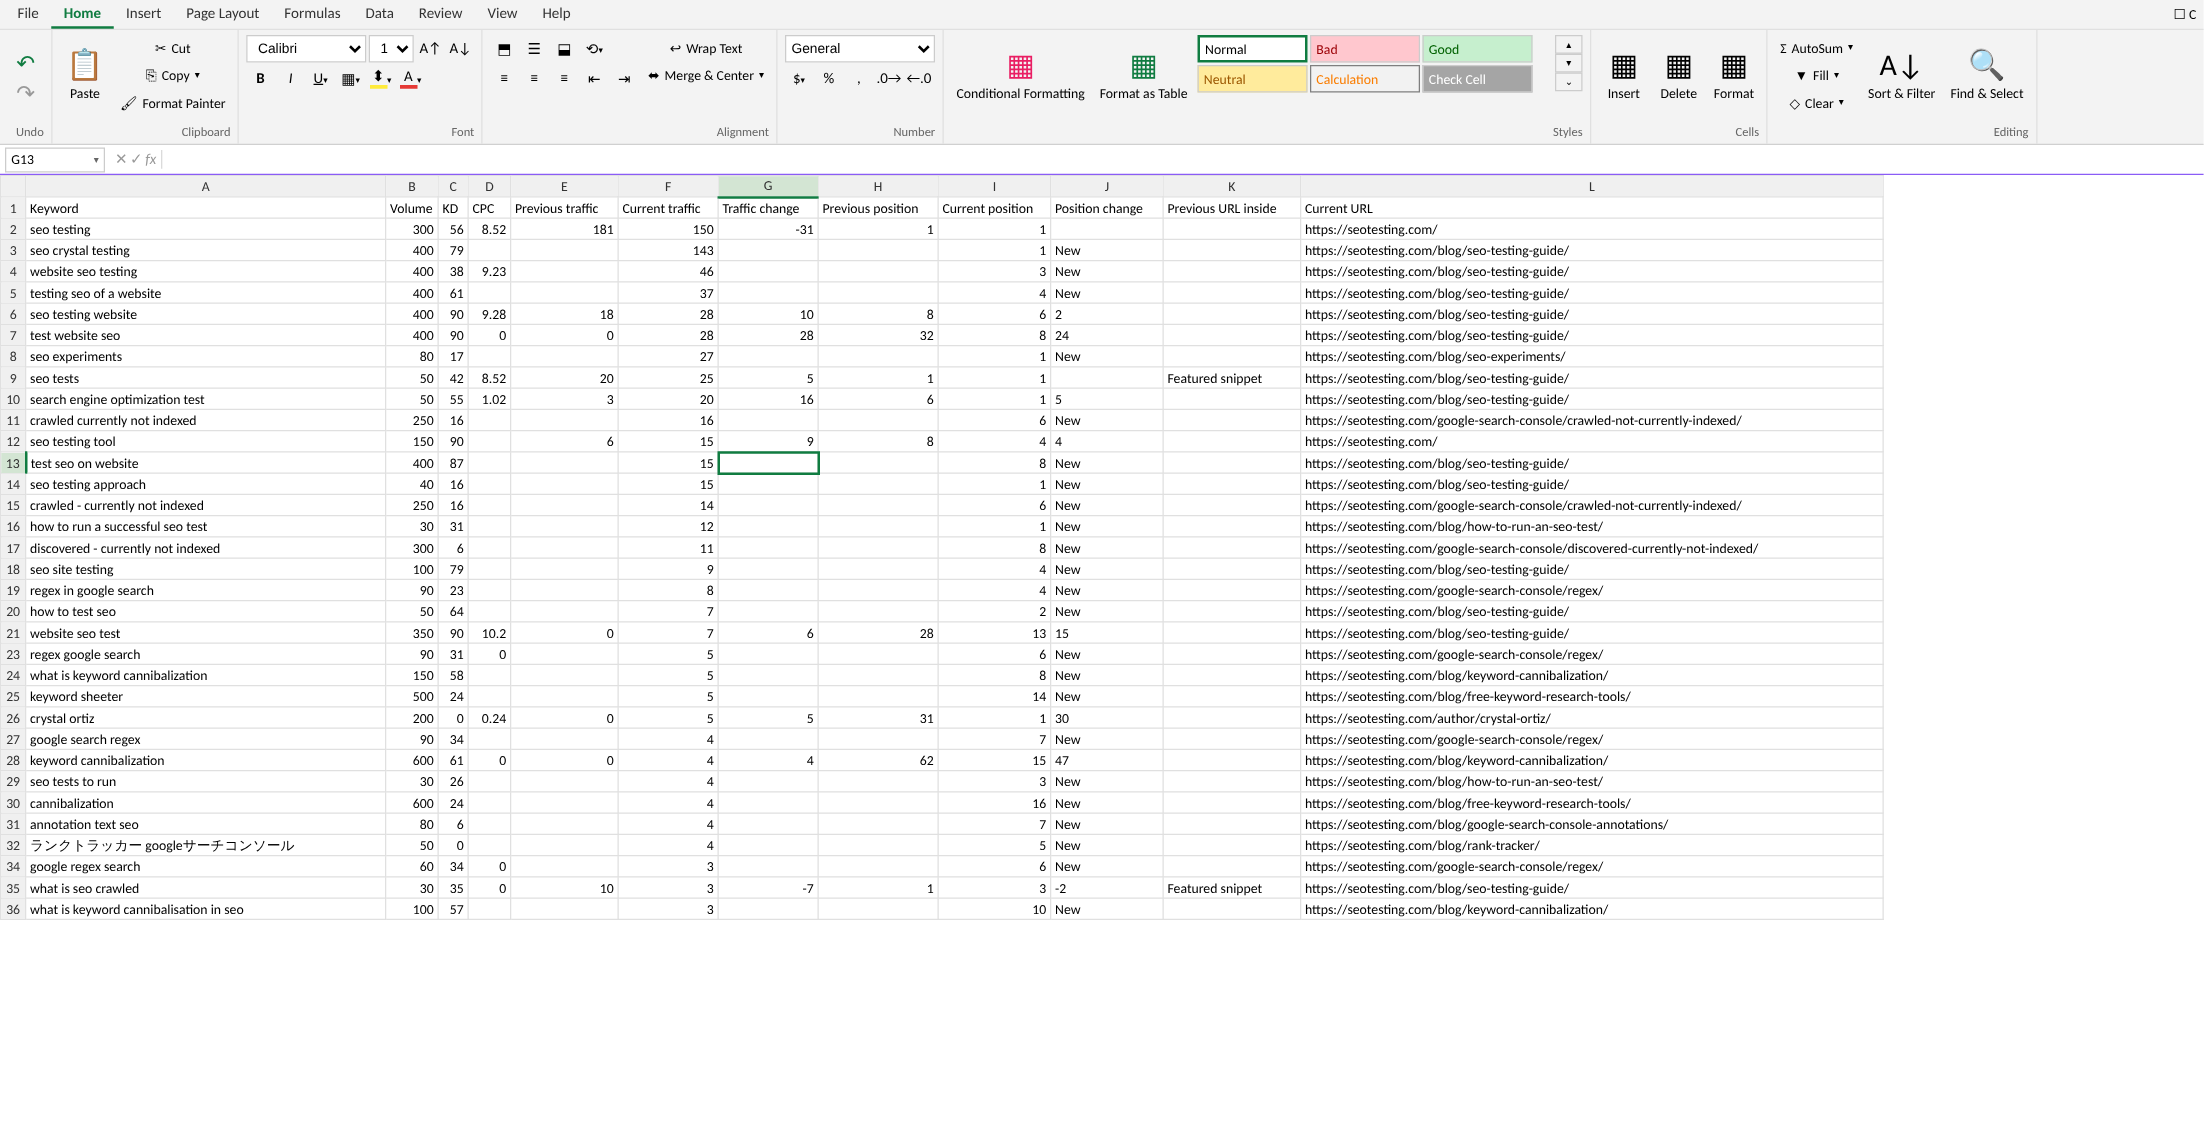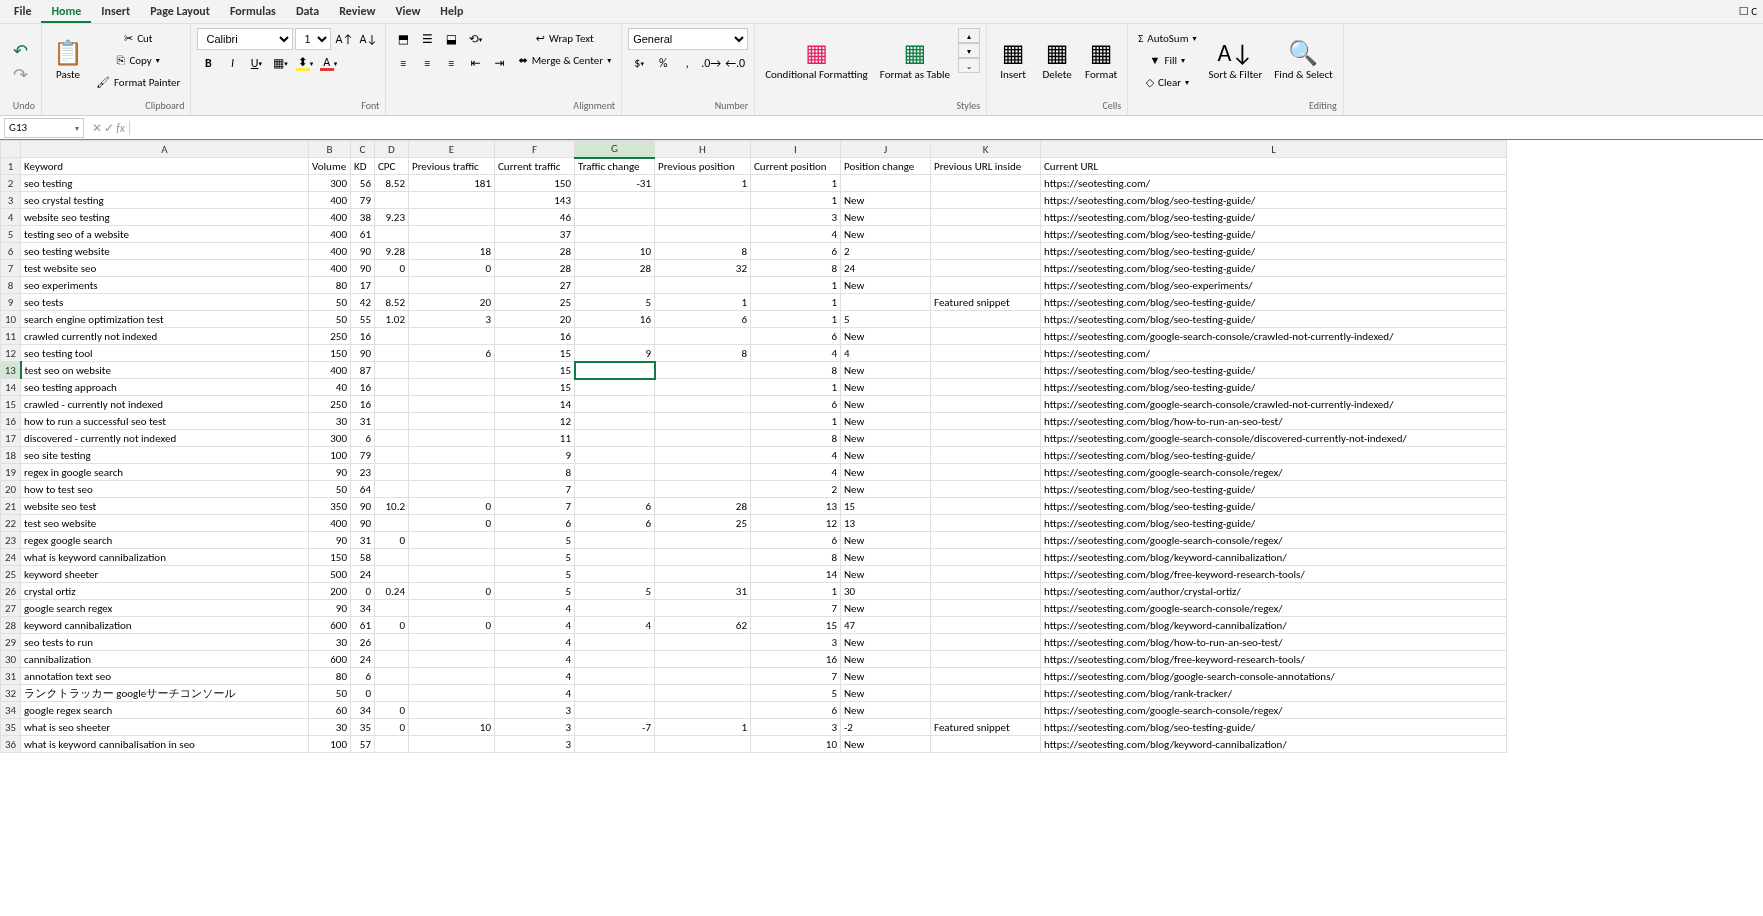--- a/index.html
+++ b/index.html
@@ -1,20 +1,20 @@
 <!DOCTYPE html>
 <html><head>
 <meta charset="utf-8">
 <style>
 * { margin: 0; padding: 0; box-sizing: border-box; }
 body { font-family: Calibri, Arial, sans-serif; font-size: 12px; background: #fff; overflow: hidden; height: 100vh; }
 
 
 .menu-bar { display: flex; align-items: center; height: 24px; background: #f3f3f3; border-bottom: 1px solid #e0e0e0; padding: 0 4px; position: relative; }
-.menu-item { padding: 3px 10px; cursor: pointer; font-size: 12px; color: #333; font-weight: bold; }
+.menu-item { padding: 3px 10px; cursor: pointer; font-size: 12px; color: #333; }
 .menu-item.active { border-bottom: 2px solid #107c41; color: #107c41; font-weight: 600; }
 .menu-right { position: absolute; right: 0; display: flex; align-items: center; }
 .menu-right-btn { padding: 2px 6px; cursor: pointer; font-size: 11px; }
 
 
 .ribbon { display: flex; height: 92px; background: #f3f3f3; border-bottom: 1px solid #d0d0d0; }
 .ribbon-group { border-right: 1px solid #e0e0e0; padding: 2px 6px; display: flex; flex-direction: column; justify-content: space-between; }
 .ribbon-group-content { display: flex; align-items: flex-start; gap: 4px; flex: 1; padding-top: 2px; }
 .ribbon-group-label { font-size: 10px; color: #666; text-align: right; padding: 1px 0; }
 
@@ -198,20 +198,28 @@
   <div class="ribbon-group">
     <div class="ribbon-group-content">
       <div class="rb-btn rb-btn-lg">
         <span class="icon" style="color:#e91e63">▦</span>
         <span class="lbl">Conditional Formatting</span>
       </div>
       <div class="rb-btn rb-btn-lg">
         <span class="icon" style="color:#107c41">▦</span>
         <span class="lbl">Format as Table</span>
       </div>
+      <div class="style-gallery">
+        <div class="style-cell" style="background:#fff;border:2px solid #107c41">Normal</div>
+        <div class="style-cell" style="background:#ffc7ce;color:#9c0006">Bad</div>
+        <div class="style-cell" style="background:#c6efce;color:#006100">Good</div>
+        <div class="style-cell" style="background:#ffeb9c;color:#9c5700">Neutral</div>
+        <div class="style-cell" style="background:#f2f2f2;color:#fa7d00;border:1px solid #7f7f7f">Calculation</div>
+        <div class="style-cell" style="background:#a5a5a5;color:#fff">Check Cell</div>
+      </div>
       <div class="rb-col" style="gap:0">
         <span class="sq-btn" style="height:15px;font-size:8px;border:1px solid #ccc">▴</span>
         <span class="sq-btn" style="height:15px;font-size:8px;border:1px solid #ccc">▾</span>
         <span class="sq-btn" style="height:15px;font-size:8px;border:1px solid #ccc">⌄</span>
       </div>
     </div>
     <div class="ribbon-group-label">Styles</div>
   </div>
 
   <div class="ribbon-group">
@@ -609,35 +617,20 @@
           <td class="n">0</td>
           <td class="n">7</td>
           <td class="n">6</td>
           <td class="n">28</td>
           <td class="n">13</td>
           <td>15</td>
           <td></td>
           <td>https://seotesting.com/blog/seo-testing-guide/</td>
         </tr>
         <tr>
-          <td class="rowhead">22</td>
-          <td>test seo website</td>
-          <td class="n">400</td>
-          <td class="n">90</td>
-          <td></td>
-          <td class="n">0</td>
-          <td class="n">6</td>
-          <td class="n">6</td>
-          <td class="n">25</td>
-          <td class="n">12</td>
-          <td>13</td>
-          <td></td>
-          <td>https://seotesting.com/blog/seo-testing-guide/</td>
-        </tr>
-        <tr>
           <td class="rowhead">23</td>
           <td>regex google search</td>
           <td class="n">90</td>
           <td class="n">31</td>
           <td class="n">0</td>
           <td></td>
           <td class="n">5</td>
           <td></td>
           <td></td>
           <td class="n">6</td>
@@ -790,21 +783,21 @@
           <td class="n">3</td>
           <td></td>
           <td></td>
           <td class="n">6</td>
           <td>New</td>
           <td></td>
           <td>https://seotesting.com/google-search-console/regex/</td>
         </tr>
         <tr>
           <td class="rowhead">35</td>
-          <td>what is seo sheeter</td>
+          <td>what is seo crawled</td>
           <td class="n">30</td>
           <td class="n">35</td>
           <td class="n">0</td>
           <td class="n">10</td>
           <td class="n">3</td>
           <td class="n">-7</td>
           <td class="n">1</td>
           <td class="n">3</td>
           <td>-2</td>
           <td>Featured snippet</td>

